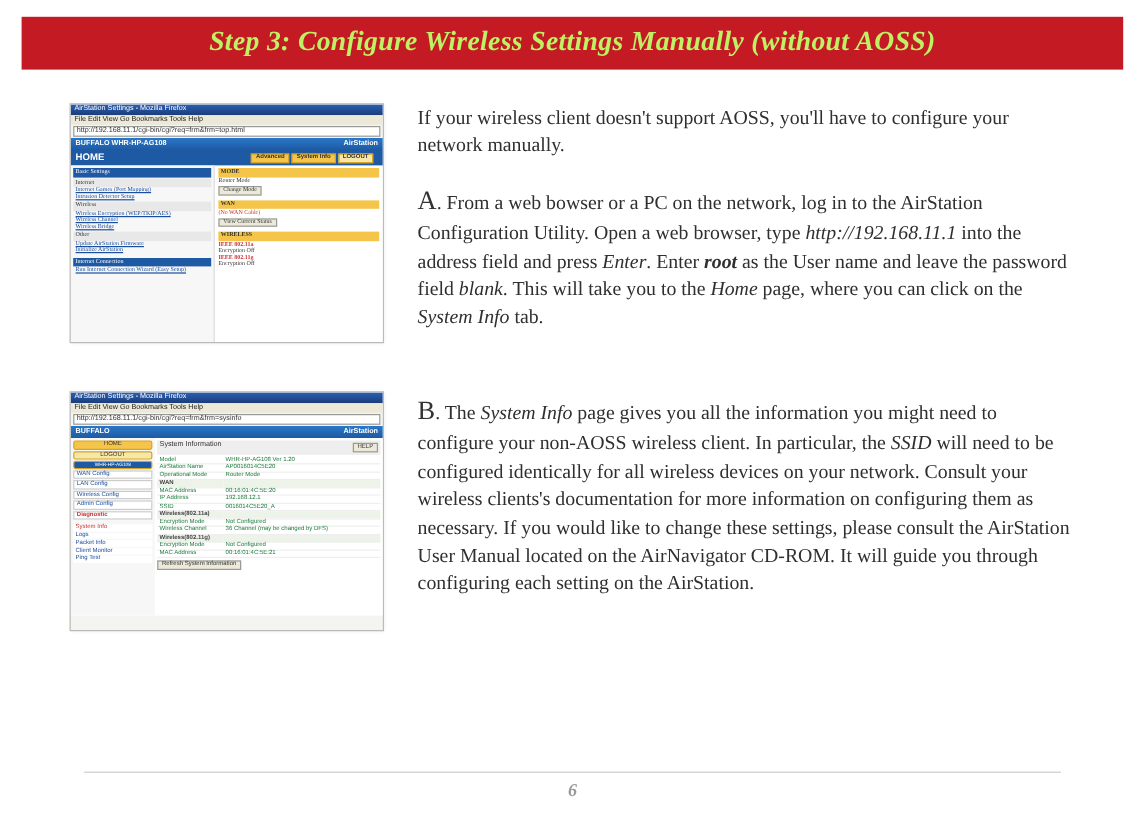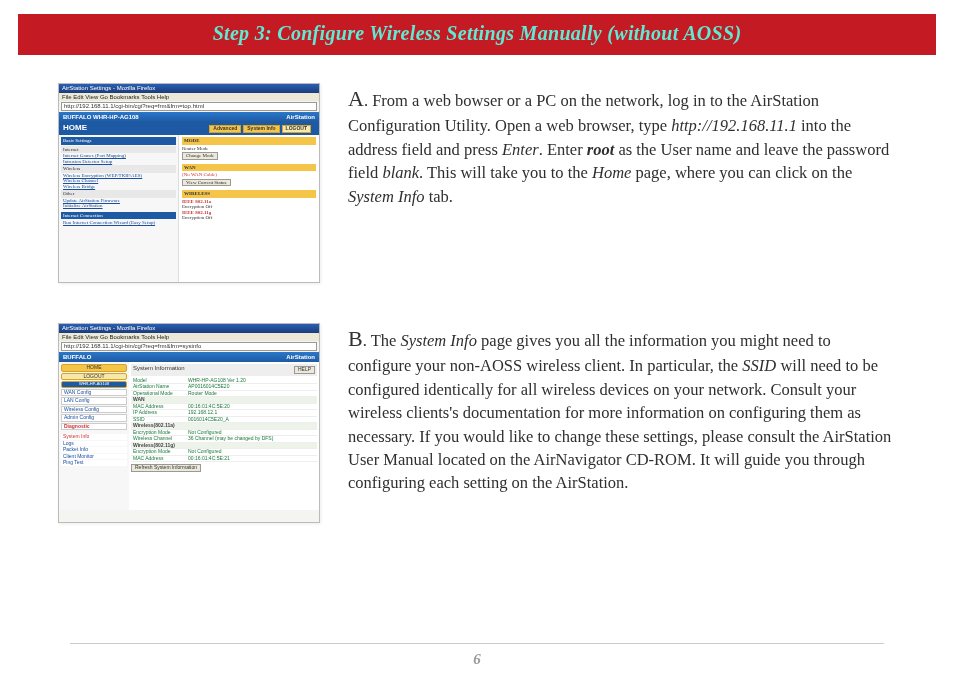--- a/index.html
+++ b/index.html
@@ -7,25 +7,25 @@
     width: 954px;
     height: 682px;
     background: #fff;
     font-family: Georgia, 'Times New Roman', serif;
     color: #333;
     position: relative;
     overflow: hidden;
   }
   .header-bar {
     background: #c31a23;
-    color: #5eead4;
+    color: #bef264;
     font-family: Georgia, serif;
     font-style: italic;
     font-weight: bold;
-    font-size: 20px;
+    font-size: 23px;
     padding: 8px 0 10px 0;
     margin: 14px 18px 0 18px;
     text-align: center;
     letter-spacing: 0.3px;
   }
   .content {
     padding: 28px 58px 0 58px;
   }
   .row {
     display: flex;
@@ -181,20 +181,21 @@
           <div class="mhdr" style="margin-top:3px;">WIRELESS</div>
           <div class="klabel" style="color:#c33;font-weight:bold;">IEEE 802.11a</div>
           <div class="klabel">Encryption    Off</div>
           <div class="klabel" style="color:#c33;font-weight:bold;">IEEE 802.11g</div>
           <div class="klabel">Encryption    Off</div>
         </div>
       </div>
     </div>
 
     <div class="instr">
+      <p class="lead">If your wireless client doesn't support AOSS, you'll have to configure your network manually.</p>
       <p>
         <span class="step-letter">A</span><span>. From a web bowser or a PC on the network, log in to the AirStation Configuration Utility.  Open a web browser, type </span><em>http://192.168.11.1</em><span> into the address field and press </span><em>Enter</em><span>.  Enter </span><strong class="root">root</strong><span> as the User name and leave the password field </span><em>blank</em><span>. This will take you to the </span><em>Home</em><span> page, where you can click on the </span><em>System Info</em><span> tab.</span>
       </p>
     </div>
   </div>
 
   <div class="row">
     <div class="shot">
       <div class="titlebar">AirStation Settings - Mozilla Firefox</div>
       <div class="menubar">File  Edit  View  Go  Bookmarks  Tools  Help</div>

